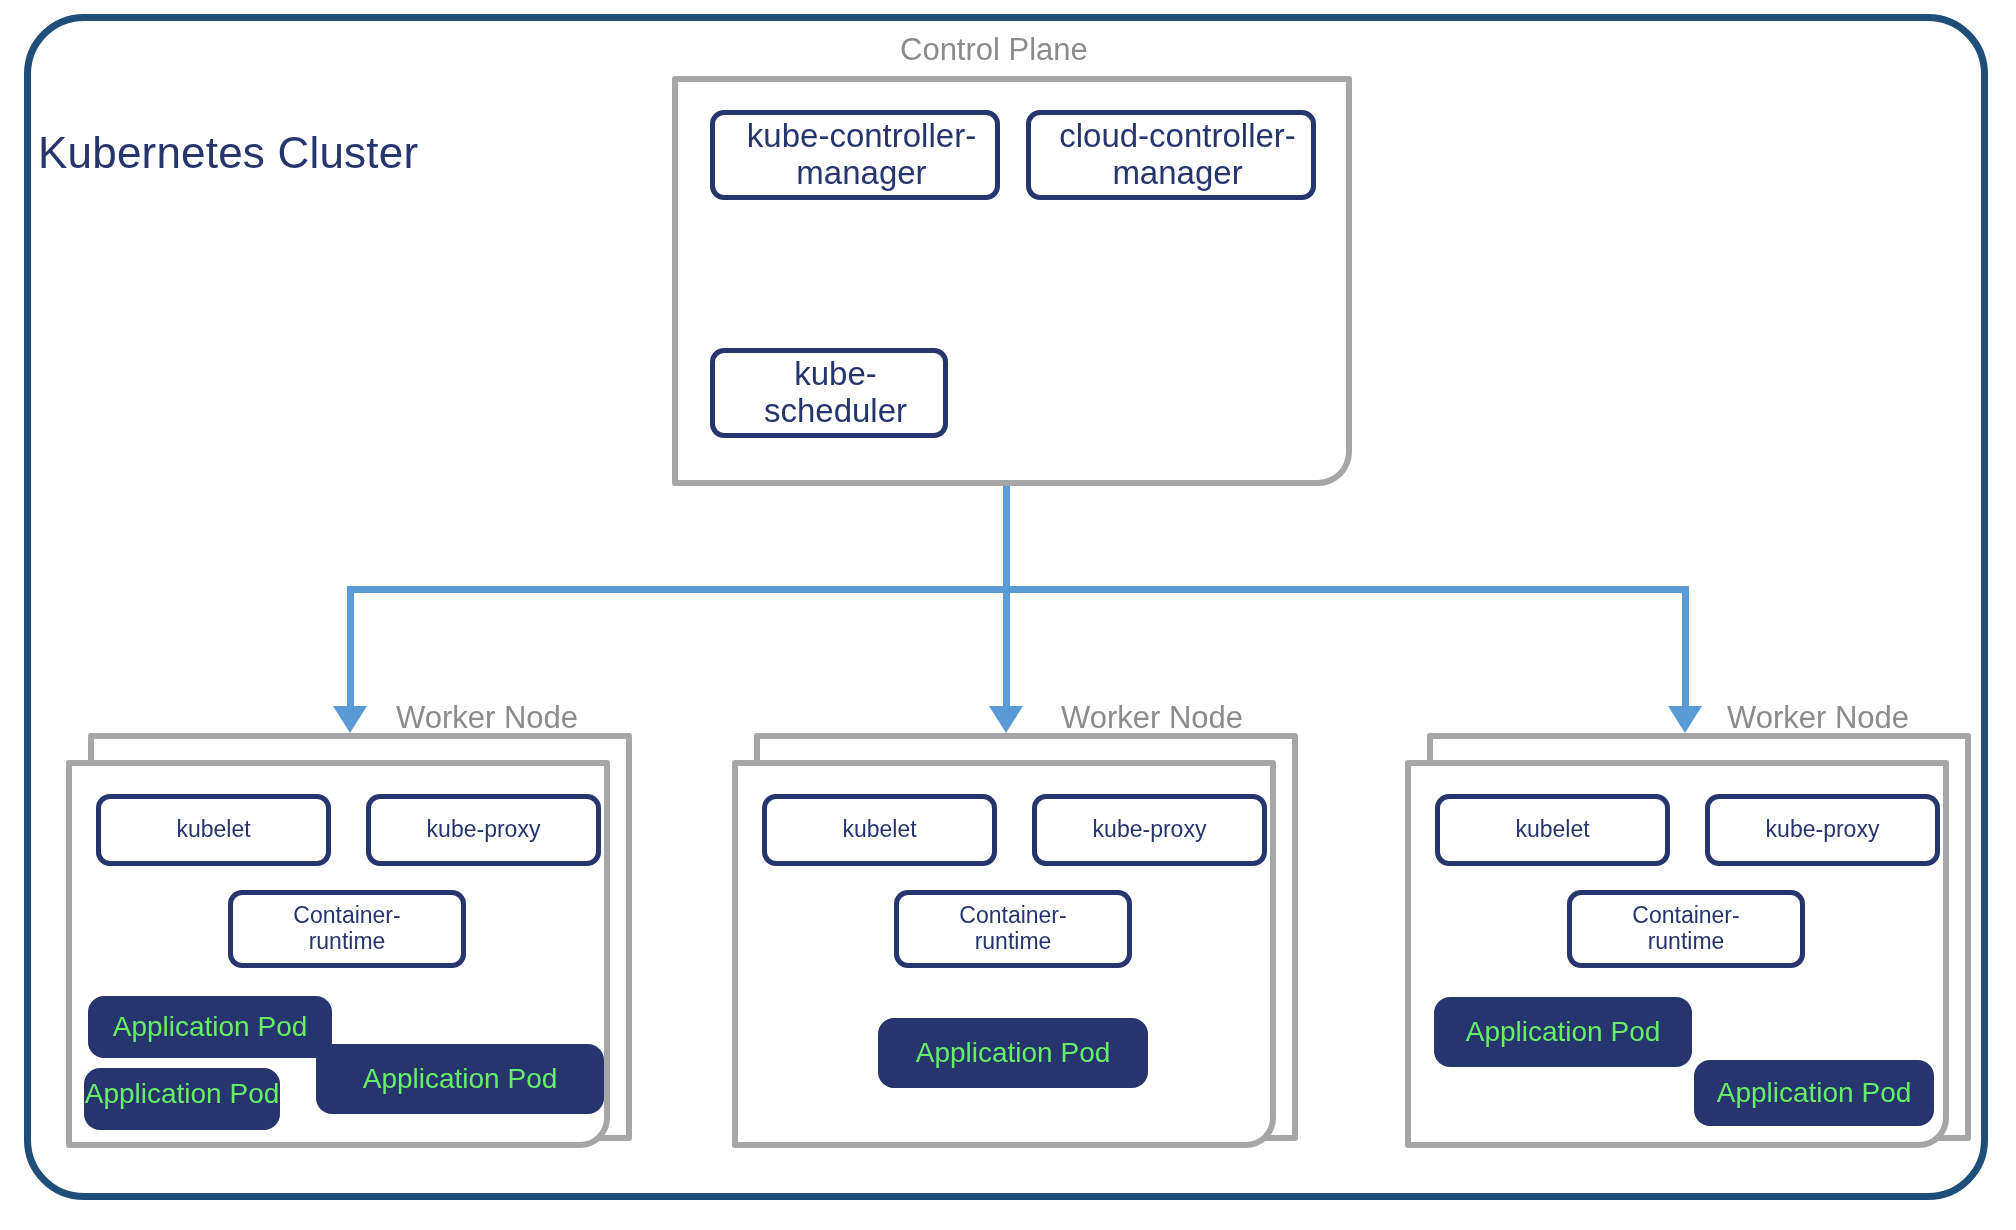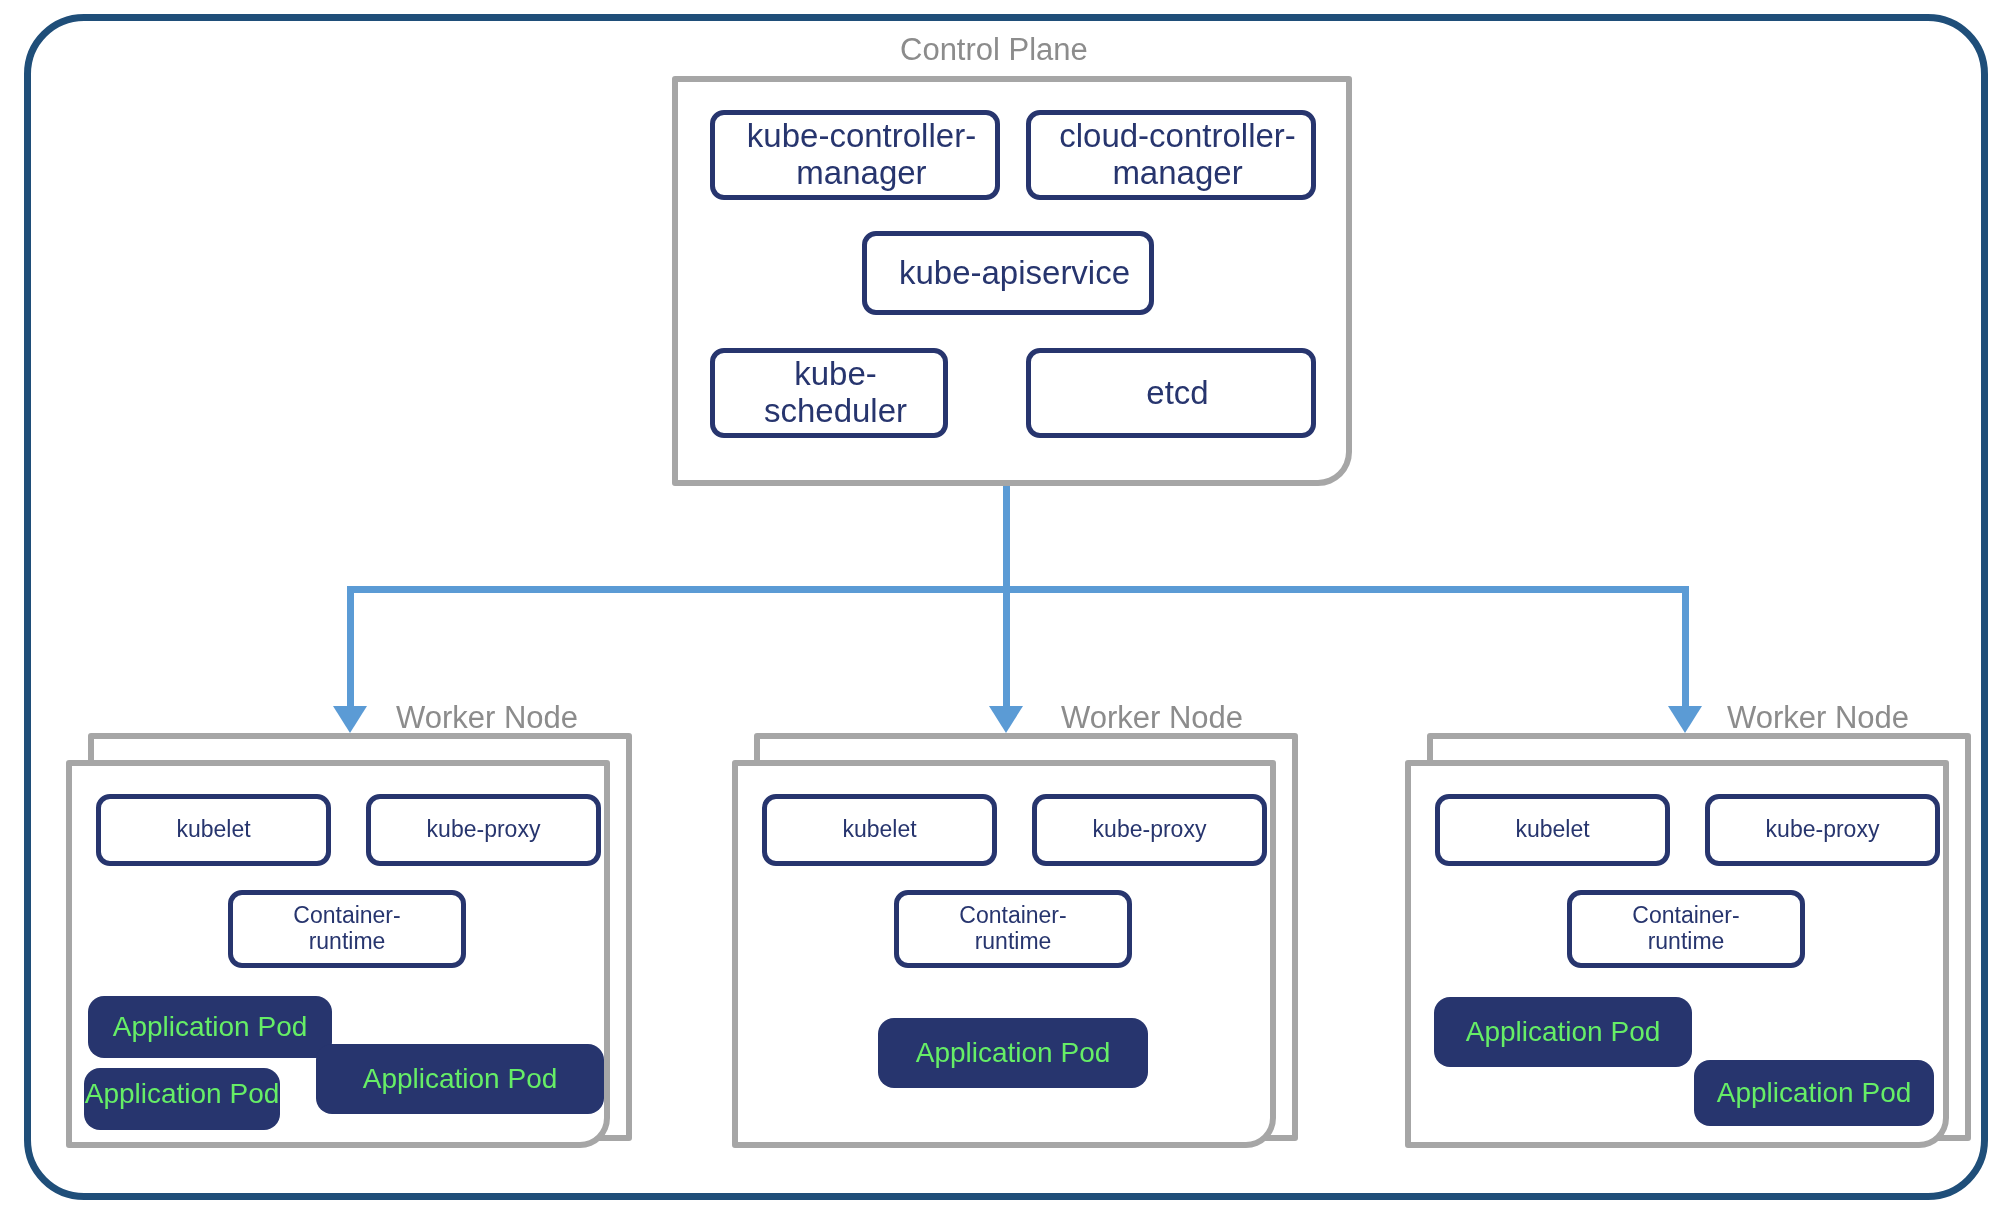--- a/index.html
+++ b/index.html
@@ -51,38 +51,33 @@
     border-left:17px solid transparent;border-right:17px solid transparent;
     border-top:27px solid #5b9bd5;
   }
 </style>
 </head>
 <body>
 
 <div id="canvas">
 
   <div class="cluster-frame"></div>
+  <div class="cluster-title">Kubernetes Cluster</div>
 
   <div class="group-label" style="left:900px;top:32px;">Control Plane</div>
   <div class="gray-box cp" style="left:672px;top:76px;width:680px;height:410px;"></div>
 
   <div class="comp big" style="left:710px;top:110px;width:290px;height:90px;">
     <span>kube-controller-<br>manager</span>
   </div>
   <div class="comp big" style="left:1026px;top:110px;width:290px;height:90px;">
     <span>cloud-controller-<br>manager</span>
   </div>
-  <div class="comp big" style="left:862px;top:231px;width:292px;height:84px;">
-    <span>kube-apiservice</span>
-  </div>
   <div class="comp big" style="left:710px;top:348px;width:238px;height:90px;">
     <span>kube-scheduler</span>
-  </div>
-  <div class="comp big" style="left:1026px;top:348px;width:290px;height:90px;">
-    <span>etcd</span>
   </div>
 
   <div class="conn" style="left:1003px;top:486px;width:7px;height:105px;"></div>
   <div class="conn" style="left:347px;top:586px;width:1342px;height:7px;"></div>
 
   <div class="conn" style="left:347px;top:586px;width:7px;height:124px;"></div>
   <div class="arrow-head" style="left:333px;top:706px;"></div>
 
   <div class="conn" style="left:1003px;top:586px;width:7px;height:124px;"></div>
   <div class="arrow-head" style="left:989px;top:706px;"></div>

